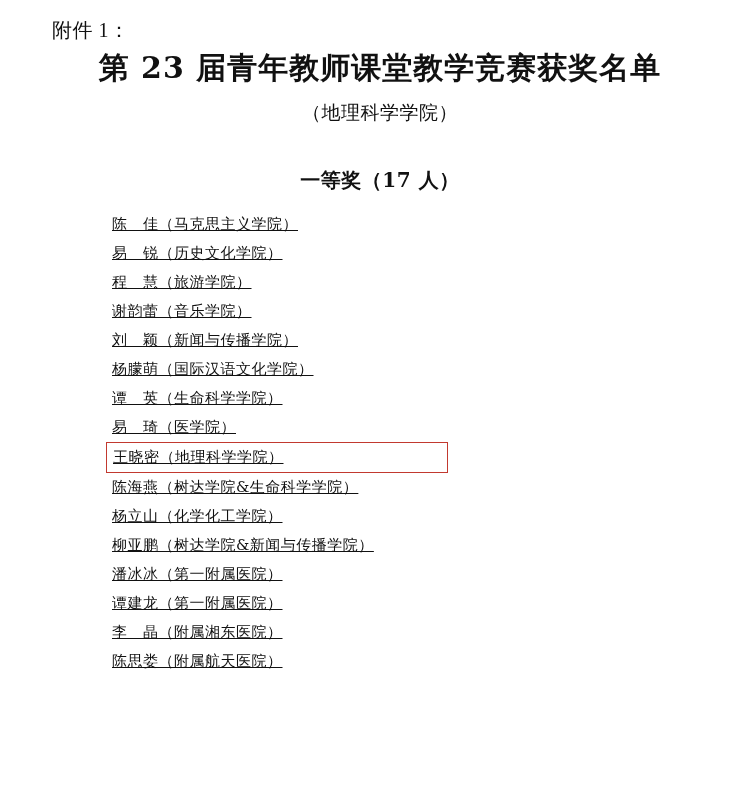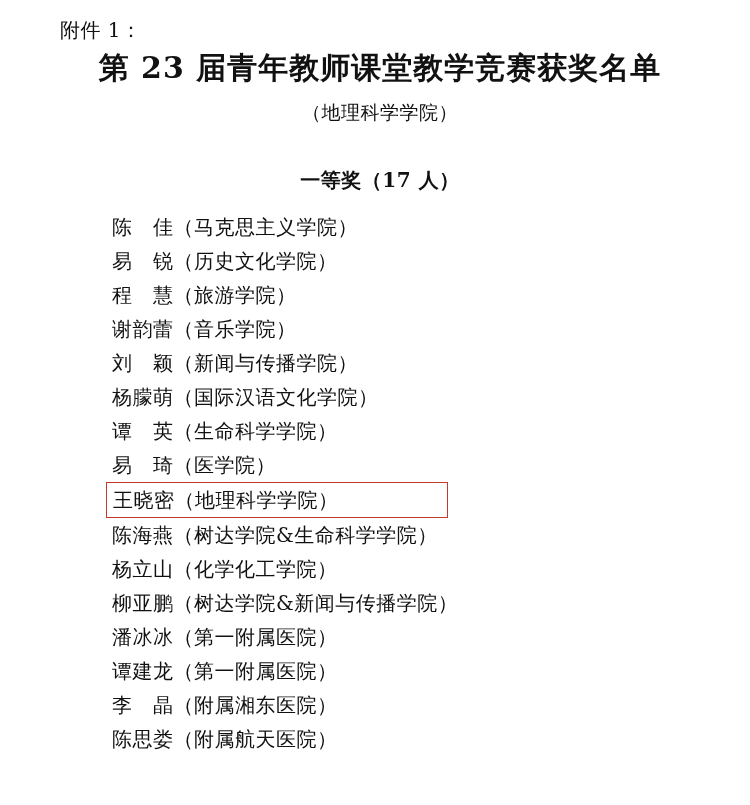--- a/index.html
+++ b/index.html
@@ -18,23 +18,24 @@
   .page {
     width: 750px;
     height: 805px;
     box-sizing: border-box;
     padding: 18px 40px 0 40px;
     position: relative;
   }
   .attachment-label {
     font-size: 20px;
     line-height: 1.2;
-    margin-left: 20px;
+    margin-left: 12px;
     margin-bottom: 4px;
     letter-spacing: 0.5px;
+    font-family: Liberation Serif, serif;
   }
   .doc-title {
     text-align: center;
     font-size: 30px;
     font-weight: bold;
     letter-spacing: 1px;
     line-height: 1.35;
     margin-top: 6px;
     margin-bottom: 10px;
     padding-left: 10px;
@@ -57,28 +58,29 @@
     letter-spacing: 0.5px;
     padding-left: 10px;
     margin-bottom: 16px;
   }
   .name-list {
     margin: 0;
     padding: 0;
     list-style: none;
   }
   .name-row {
-    font-size: 20px;
+    font-size: 15px;
     line-height: 1.0;
     padding: 7px 0 7px 0;
     margin-left: 72px;
     letter-spacing: 0.5px;
     white-space: nowrap;
     display: block;
     position: relative;
+    text-decoration: underline;
   }
   .name-row.highlighted {
     border: 1.5px solid #c2392f;
     margin-left: 66px;
     padding-left: 6px;
     width: 342px;
     box-sizing: border-box;
   }
 </style>
 </head>

